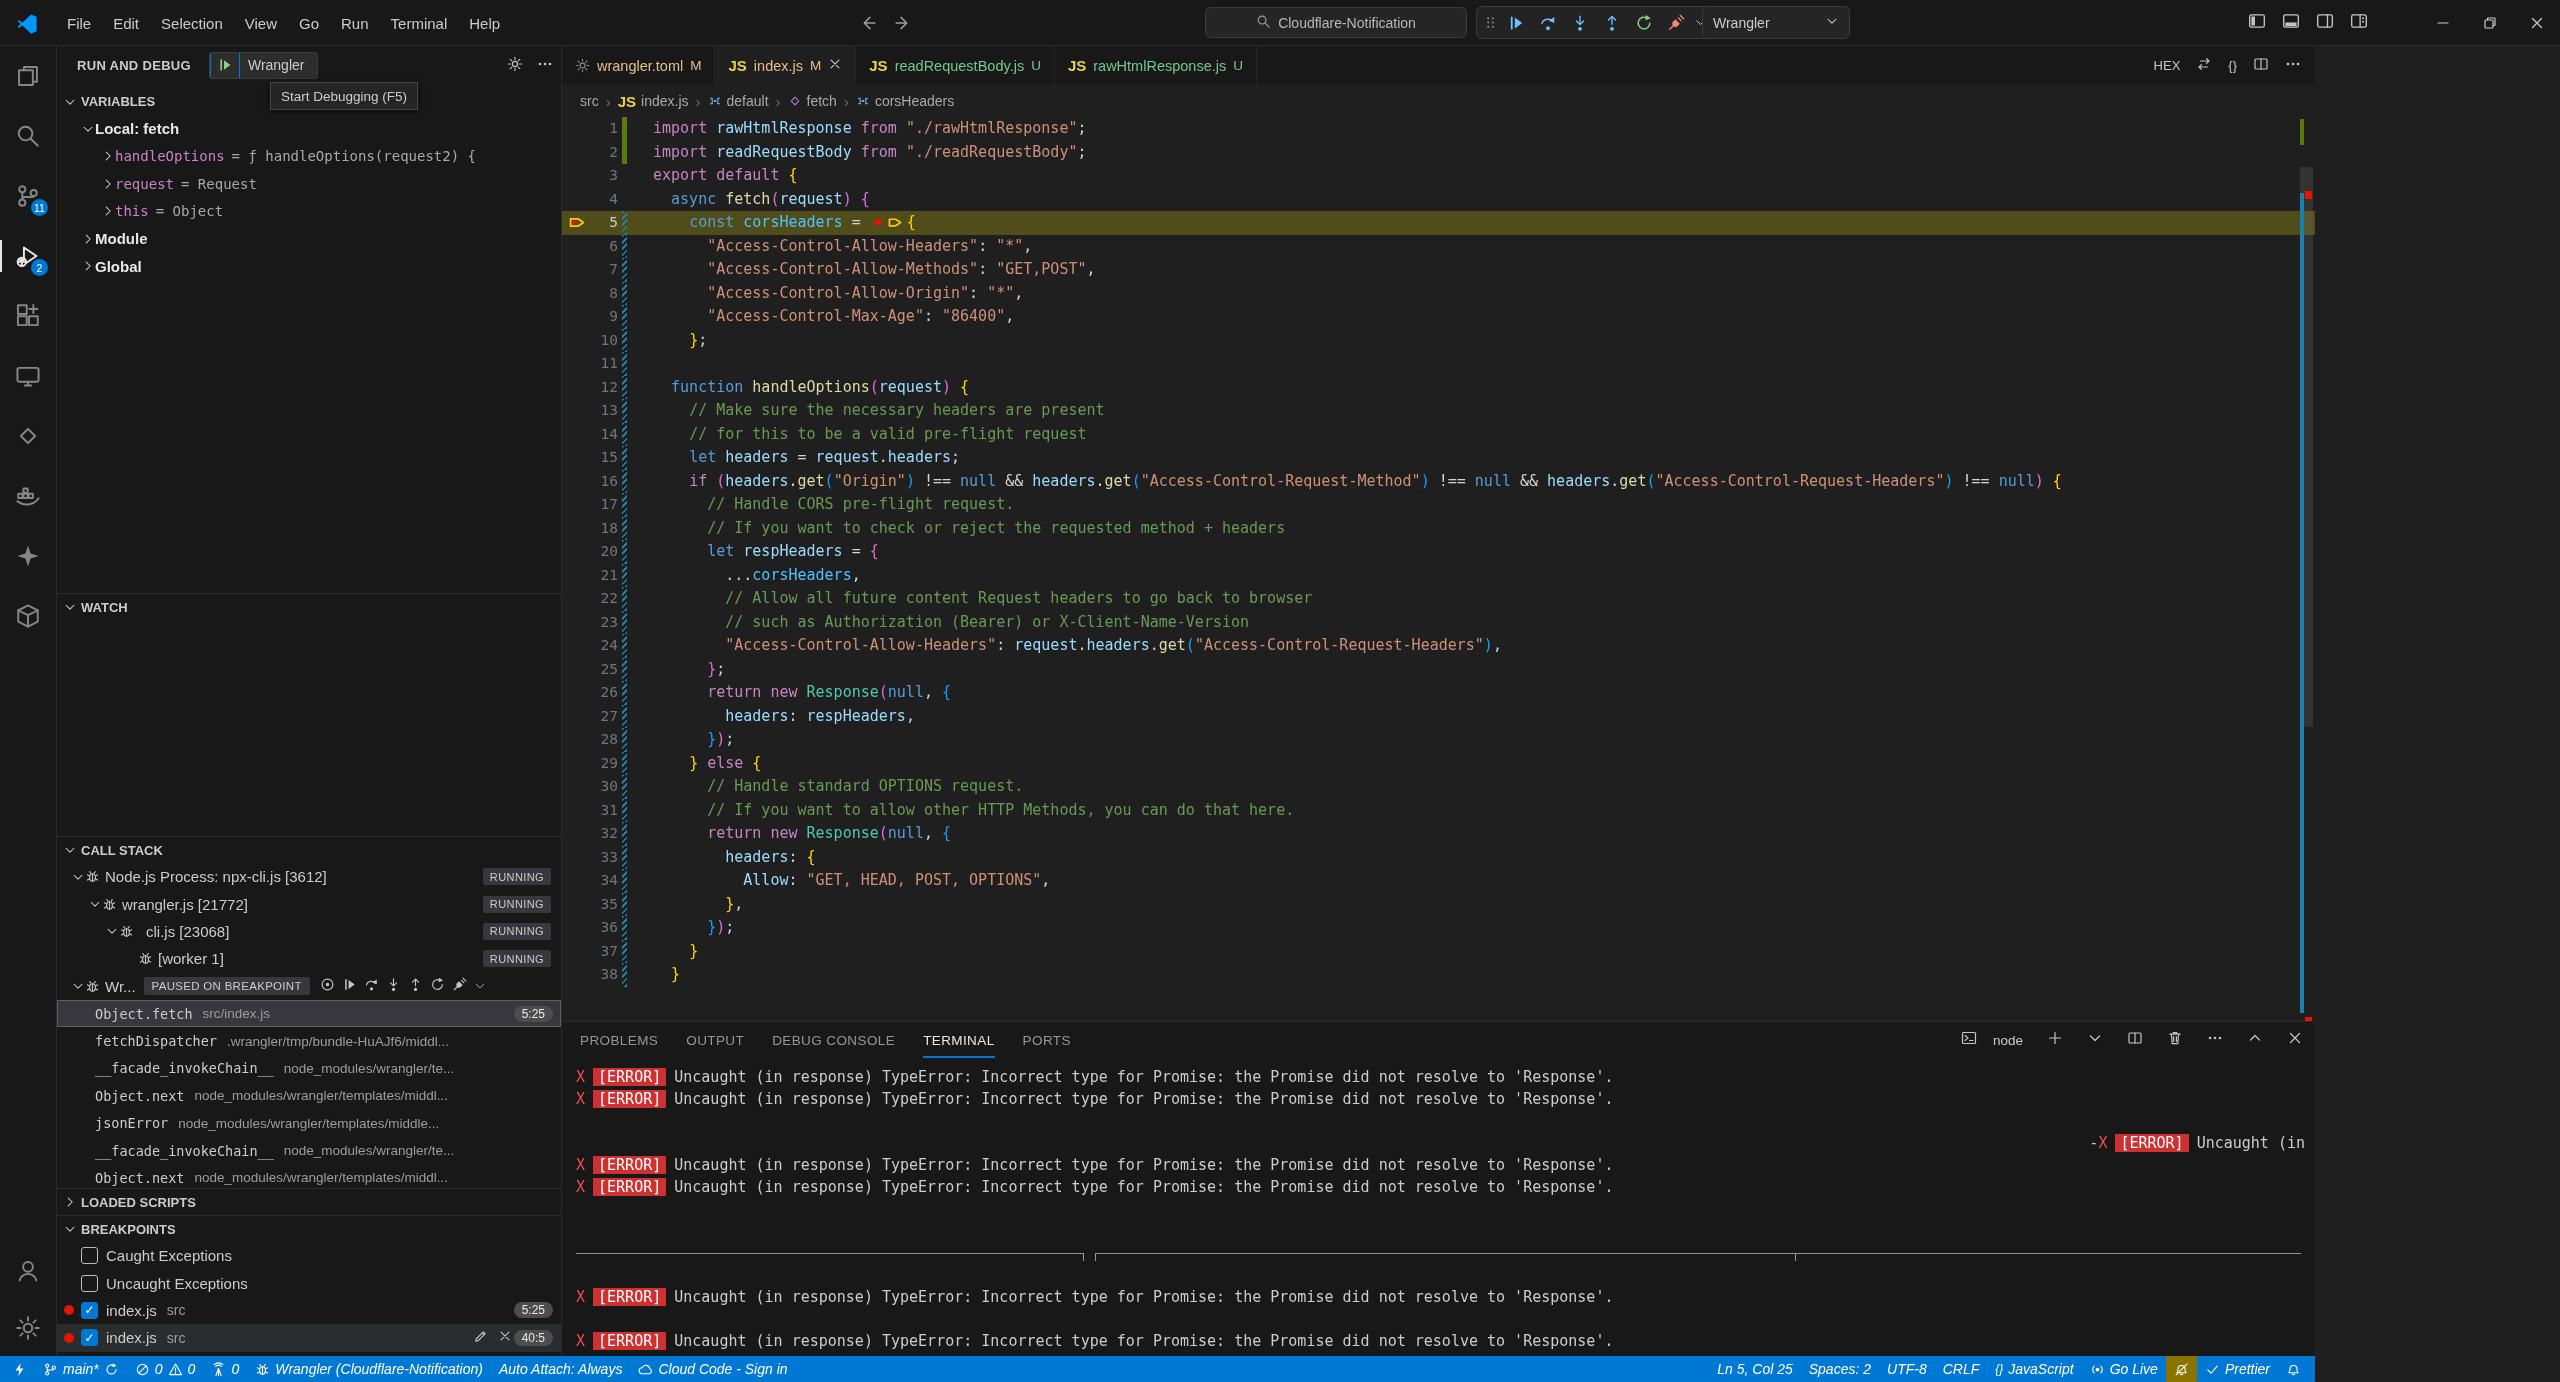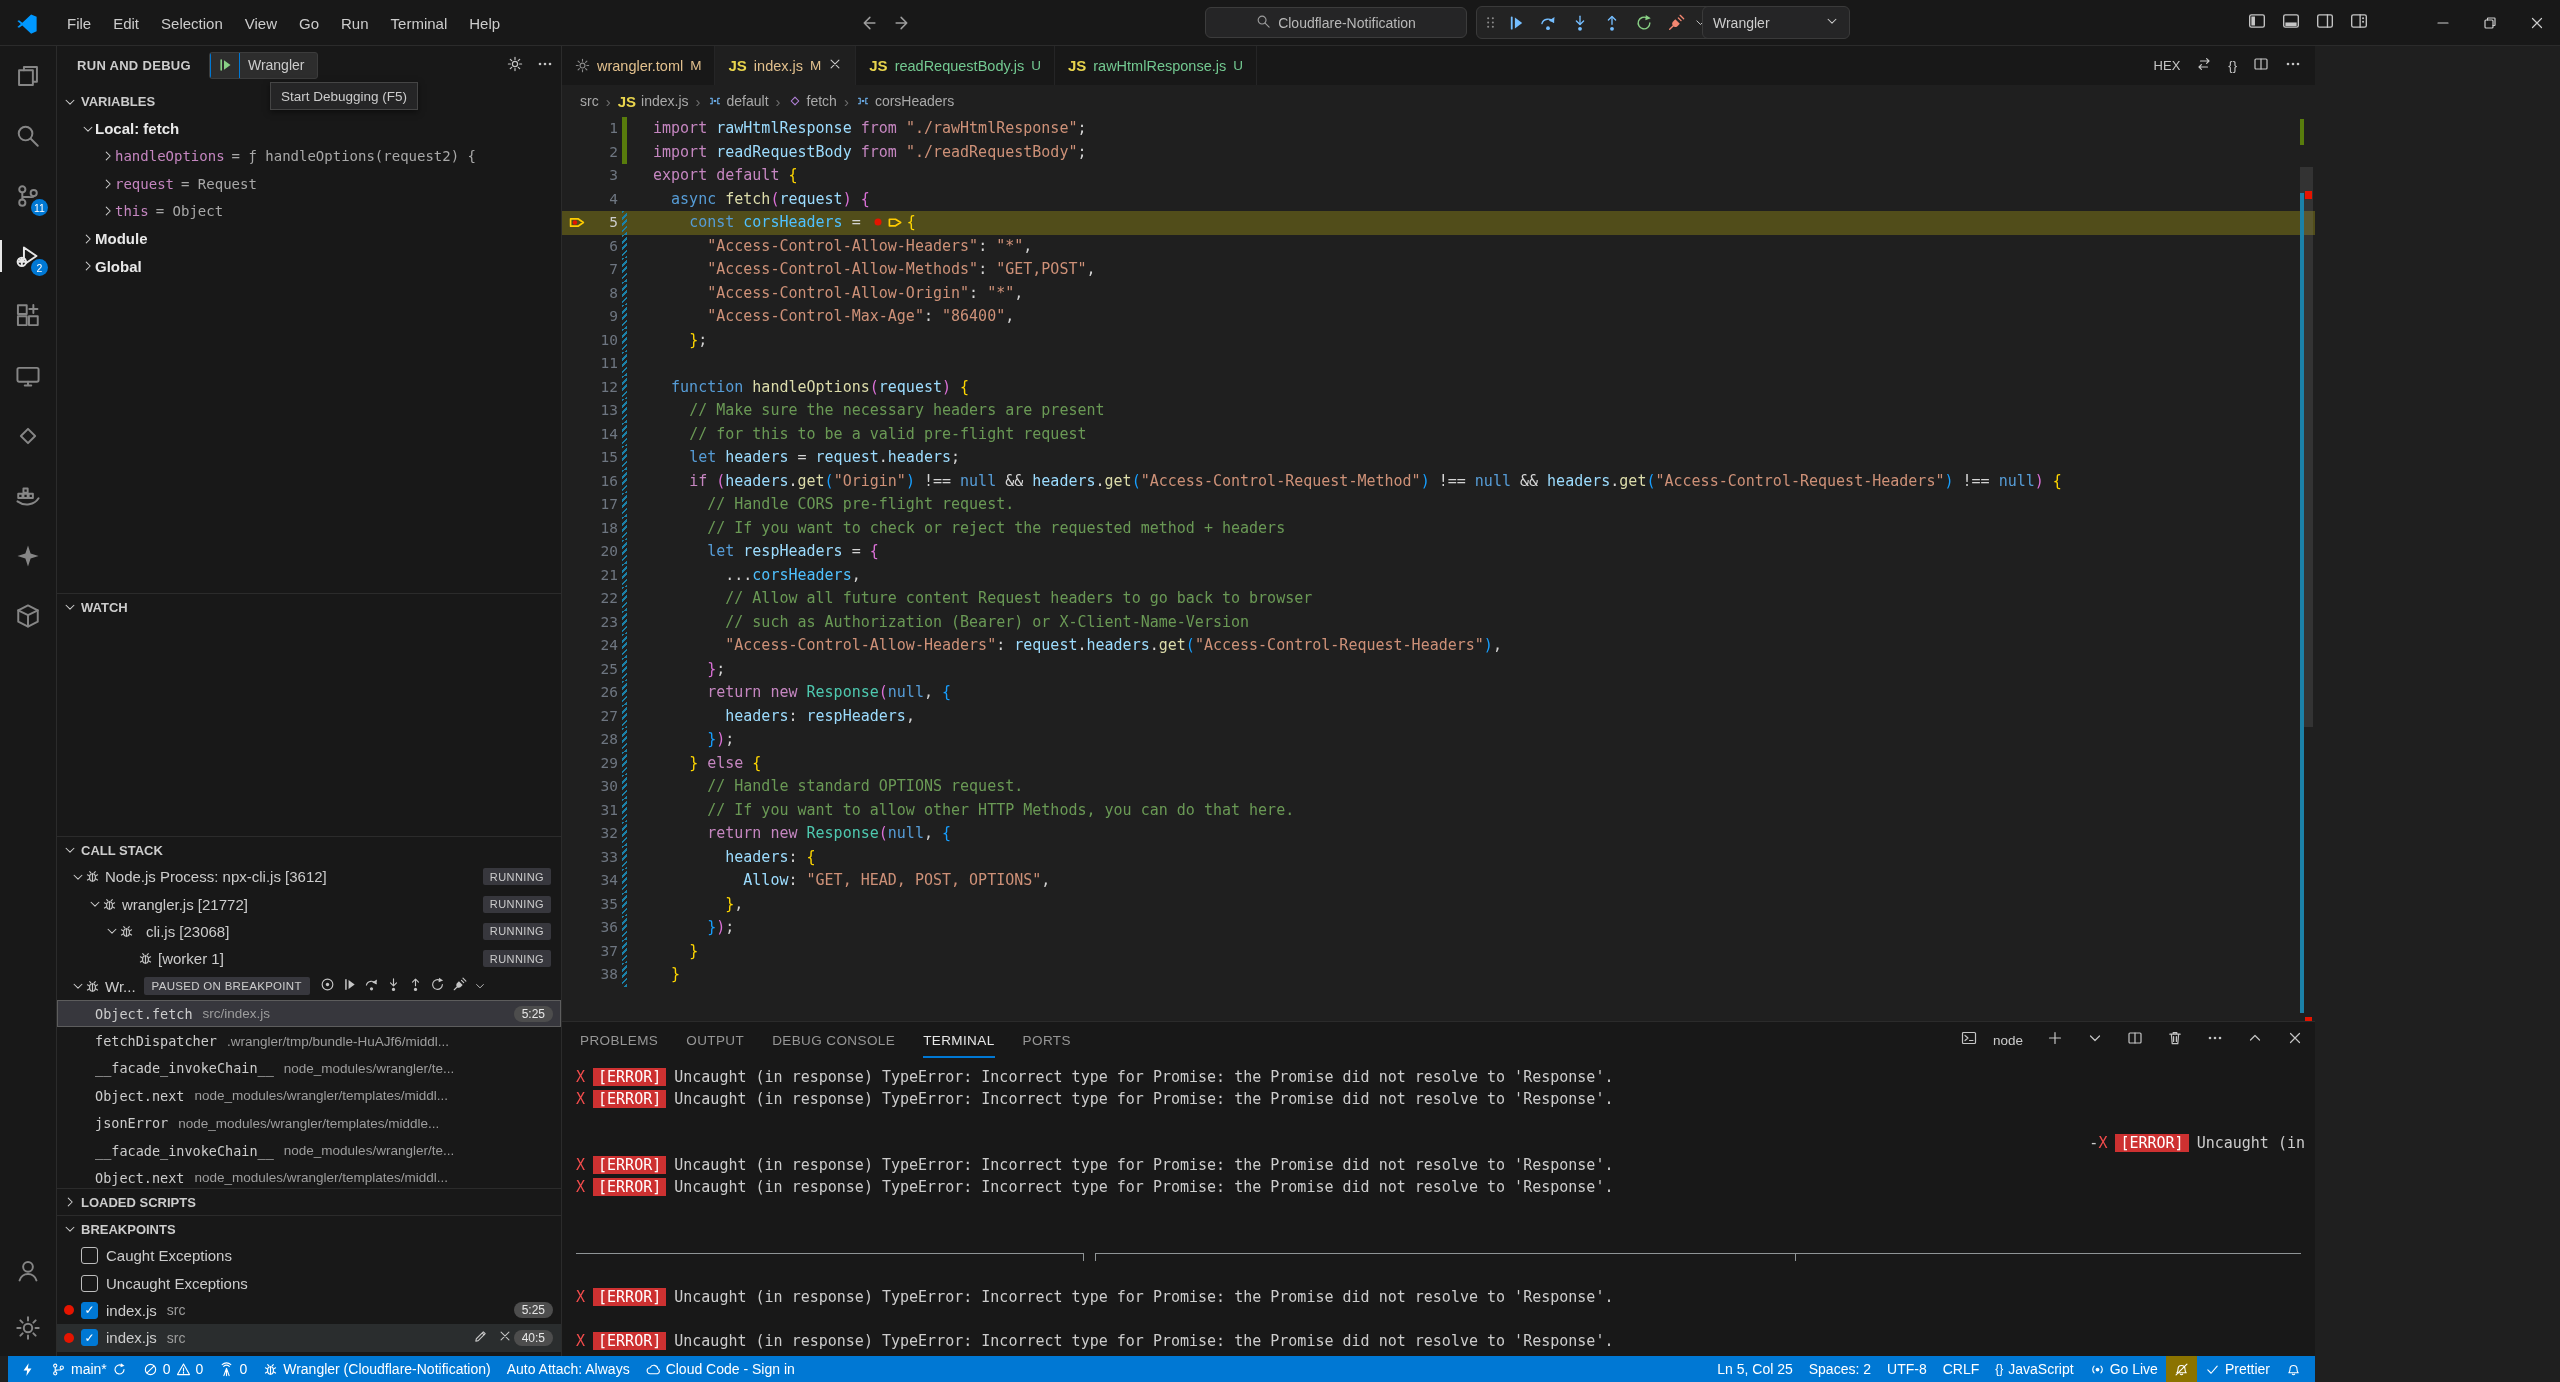--- a/index.html
+++ b/index.html
@@ -124,22 +124,22 @@
   #term { position:absolute; left:0; right:0; top:36px; bottom:0; padding:8px 0 0 14px;
     font-family:"DejaVu Sans Mono", monospace; font-size:15px; color:#cccccc; }
   .trow { height:22px; line-height:22px; white-space:pre; position:relative; }
   .trow .x { color:#f14c4c; }
   .err-badge { background:#cd3131; color:#ffffff; padding:0 5px; margin:0 8px; }
   .trow.right { text-align:right; padding-right:10px; }
   .rule-seg { position:absolute; top:11px; height:1.4px; background:#8f9496; }
   .rule-tick { position:absolute; top:11px; width:1.4px; height:8px; background:#8f9496; }
 
   
-  #statusbar { position:absolute; left:8px; right:0; bottom:0; height:26px; background:#0078d4; color:#ffffff;
-    display:flex; align-items:center; font-size:14px; }
+  #statusbar { position:absolute; left:0; right:0; bottom:0; height:26px; background:#0078d4; color:#ffffff;
+    display:flex; align-items:center; font-size:14px;font-style:italic; }
   .sb-item { display:flex; align-items:center; gap:5px; padding:0 8px; height:26px; white-space:nowrap; }
   .sb-item.hl { background:#8b7300; }
   #sb-left { display:flex; align-items:center; padding-left:4px; }
   #sb-right { margin-left:auto; display:flex; align-items:center; padding-right:6px; }
   svg { display:block; }
 </style>
 </head>
 <body>
 
 <div id="root">

